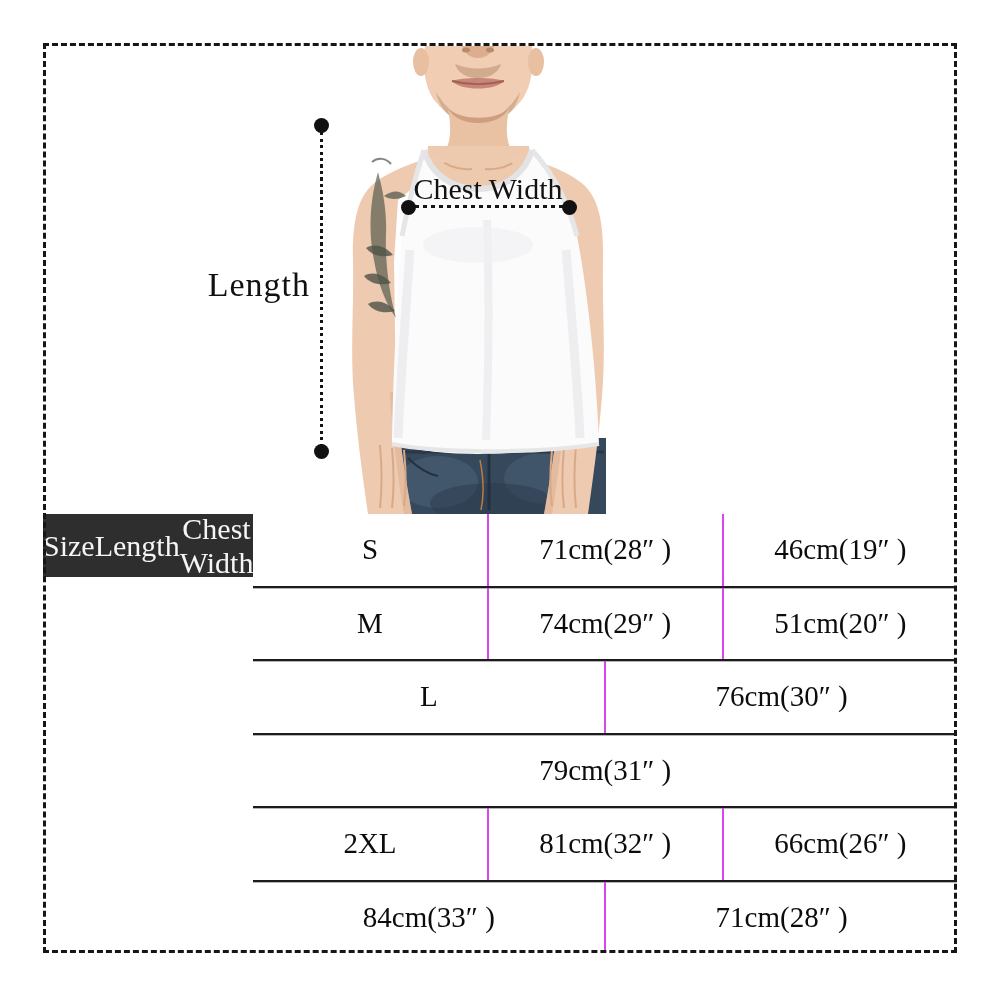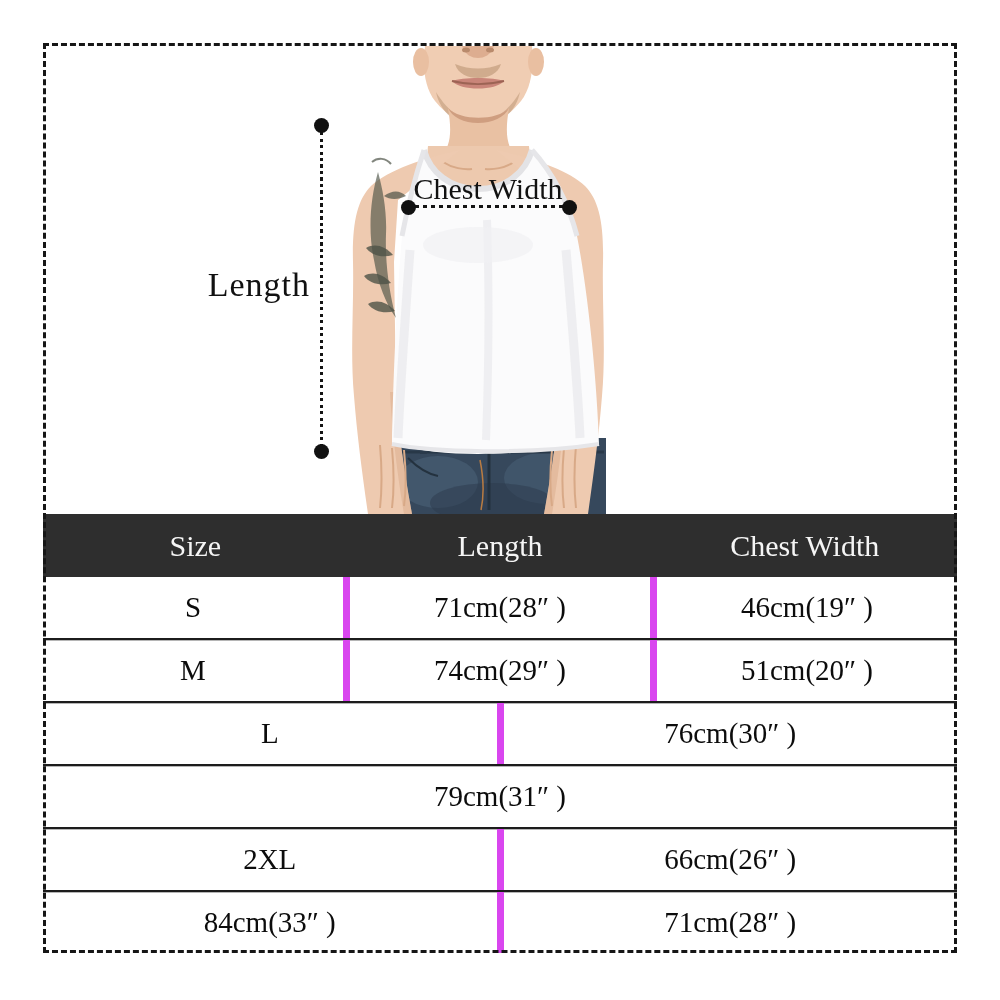--- a/index.html
+++ b/index.html
@@ -21,30 +21,30 @@
     background-image:repeating-linear-gradient(to right,#141414 0 4px,transparent 4px 8px);}
   .dot{width:15px;height:15px;border-radius:50%;background:#111;}
   .dot.t{left:314px;top:118px;} .dot.b{left:314px;top:444px;}
   .dot.l{left:401px;top:200px;} .dot.r{left:562px;top:200px;}
   .length-label{left:165px;top:266px;width:145px;text-align:right;
     font-size:34px;letter-spacing:1px;}
   .cw-label{left:398px;top:172px;width:180px;text-align:center;font-size:30px;}
 
   
   .size-table{position:absolute;left:43px;top:514px;width:914px;height:439px;z-index:20;
-              display:flex;flex-direction:column;}
+              display:flex;}
   .thead{height:63px;flex:0 0 63px;background:#2e2e2e;display:flex;align-items:center;}
   .thead .hcell{flex:1;text-align:center;color:#f5f5f5;font-size:30px;}
   .tbody{flex:1;display:flex;flex-direction:column;background:#fff;}
   .trow{flex:1;display:flex;align-items:stretch;border-top:2px solid #1c1c1c;
         box-shadow:inset 0 1px 0 #b5b5b5;}
   .trow:first-child{border-top:none;box-shadow:none;}
   .tcell{flex:1;display:flex;align-items:center;justify-content:center;
          font-size:29px;color:#0c0c0c;}
-  .tcell + .tcell{border-left:7px solid #d946ef;}
+  .tcell + .tcell{border-left:2px solid #d946ef;}
 </style>
 </head>
 <body>
 
 <div class="model-wrap">
   <svg width="470" height="468" viewBox="265 46 470 468" xmlns="http://www.w3.org/2000/svg">
 
     <path d="M425,46 L532,46 C534,68 531,88 521,101 C508,117 491,127 478,127
              C465,127 448,117 435,101 C425,88 422,68 425,46 Z" fill="#f0cdb3"></path>
     <ellipse cx="421" cy="62" rx="8" ry="14" fill="#e9bfa1"></ellipse>
@@ -153,20 +153,21 @@
     <div class="tcell">L</div>
     <div class="tcell">76cm(30″ )</div>
   </div>
 
   <div class="trow">
     <div class="tcell">79cm(31″ )</div>
   </div>
 
   <div class="trow">
     <div class="tcell">2XL</div>
+    <div class="tcell">81cm(32″ )</div>
     <div class="tcell">66cm(26″ )</div>
   </div>
 
   <div class="trow">
     <div class="tcell">84cm(33″ )</div>
     <div class="tcell">71cm(28″ )</div>
   </div>
 </div>
 </div>
 

